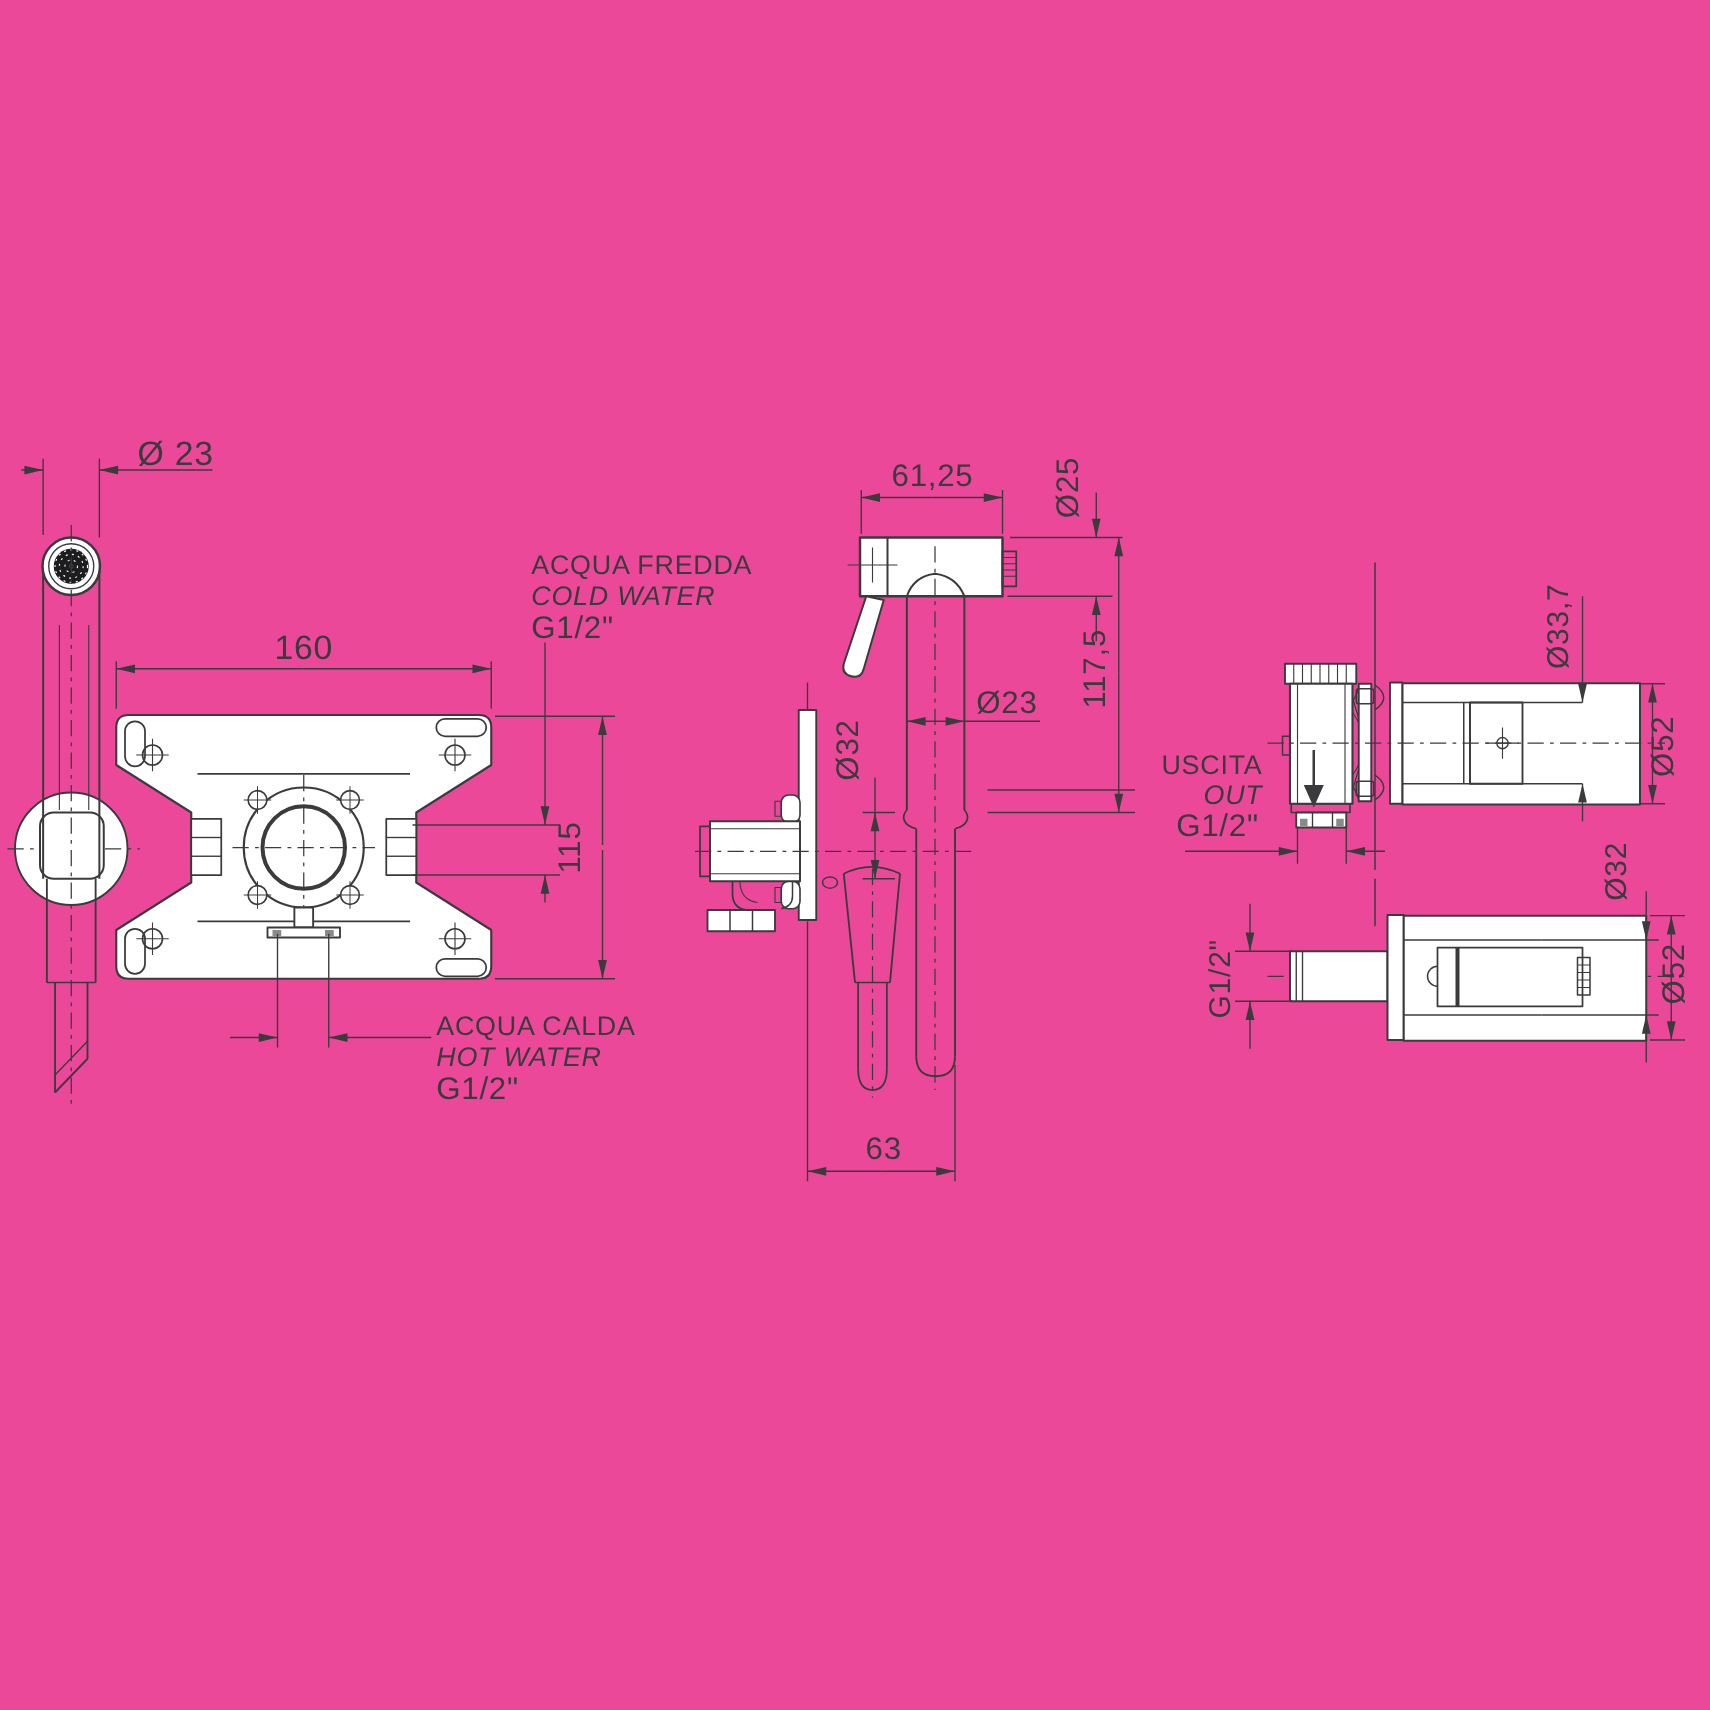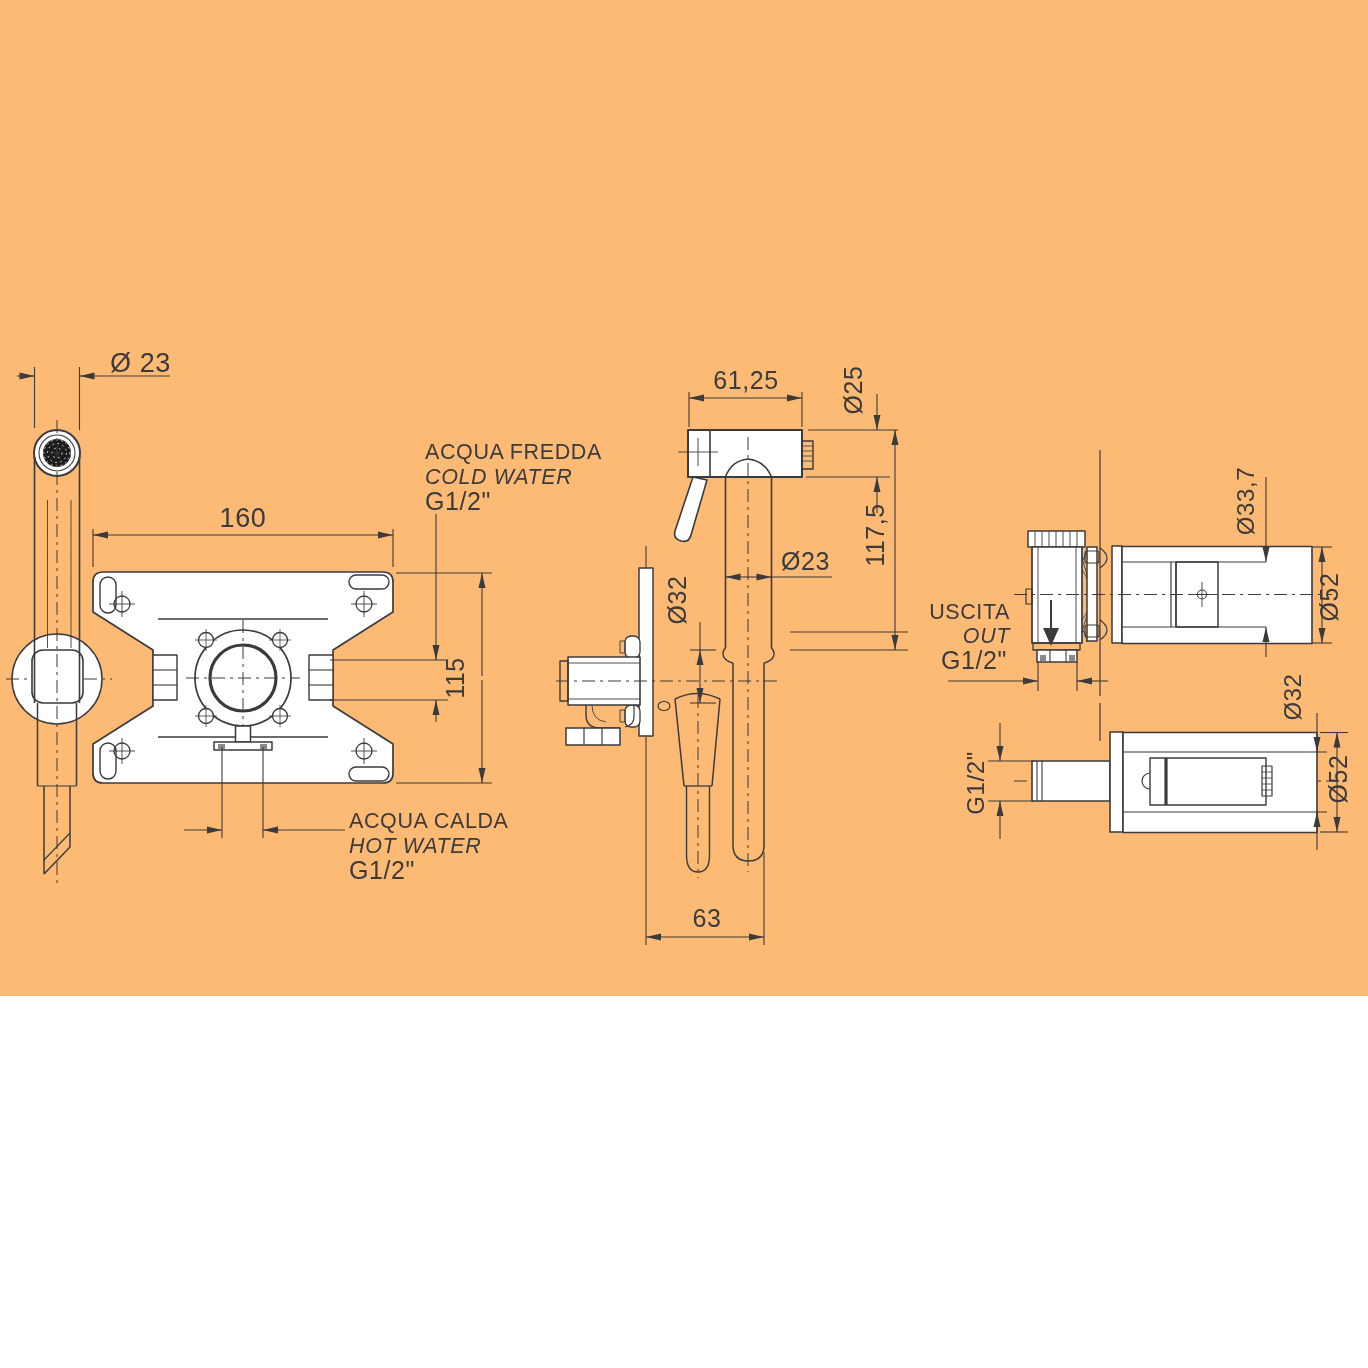--- a/index.html
+++ b/index.html
@@ -1,16 +1,16 @@
 <!DOCTYPE html>
 <html><head>
 <meta charset="utf-8">
 <style>
   html,body{margin:0;padding:0;background:#ffffff;}
-  .stage{width:1368px;height:996px;position:relative;background:#fdba74;}
+  .stage{width:1368px;height:1368px;position:relative;background:#ec4899;}
   svg line, svg path, svg rect, svg circle, svg ellipse, svg polyline{stroke:#3b3b3d;fill:none;stroke-linecap:butt;stroke-linejoin:round;}
   .s2{stroke-width:2}.s17{stroke-width:1.7}.s16{stroke-width:1.6}.s15{stroke-width:1.5}
   .s14{stroke-width:1.4}.s13{stroke-width:1.3}.s12{stroke-width:1.2}.s11{stroke-width:1.1}
   .s09{stroke-width:0.9}.s08{stroke-width:0.8}.s3{stroke-width:3.2}
   .fw{fill:#ffffff}
   .fd{fill:#3b3b3d;stroke:none}
   .fg{fill:#8a8a8c;stroke:none}
   .fb{fill:#1d1d1f;stroke:none}
   .cl{stroke-dasharray:13 5 3 5;stroke-width:1}
   .wd{stroke:#ffffff;stroke-width:0.9;stroke-dasharray:1.6 3.4;fill:none}

